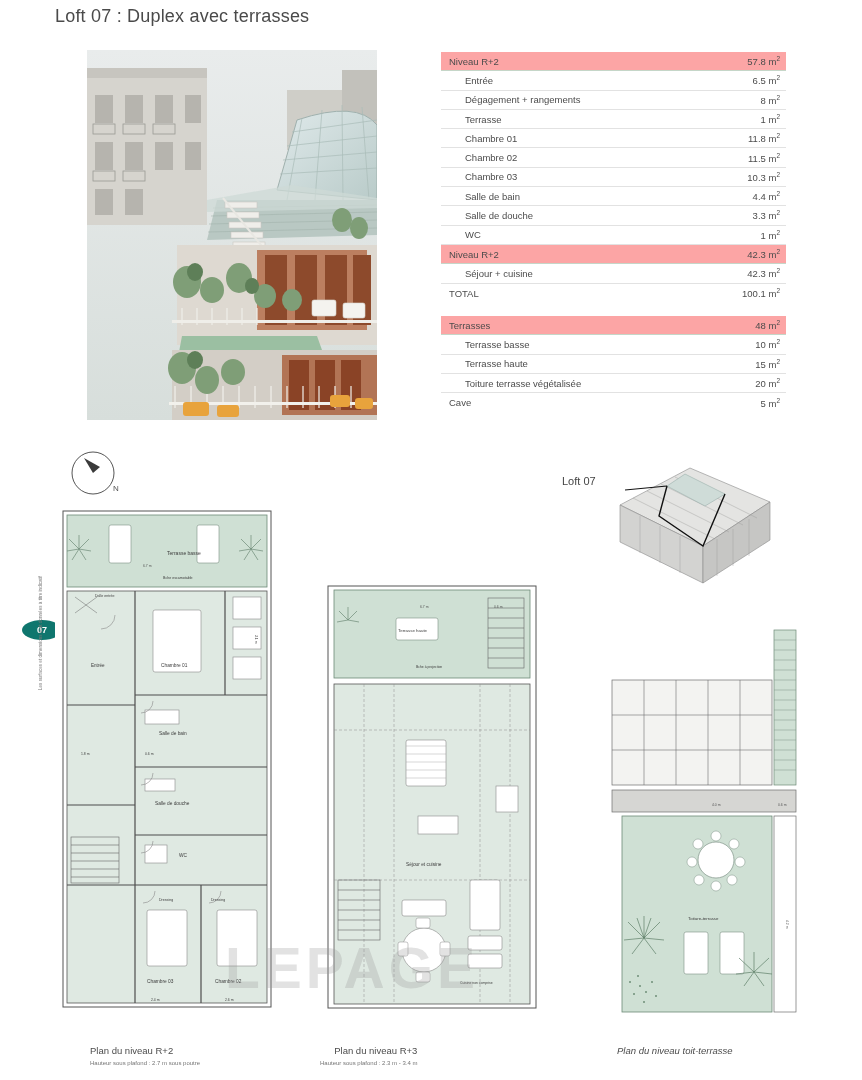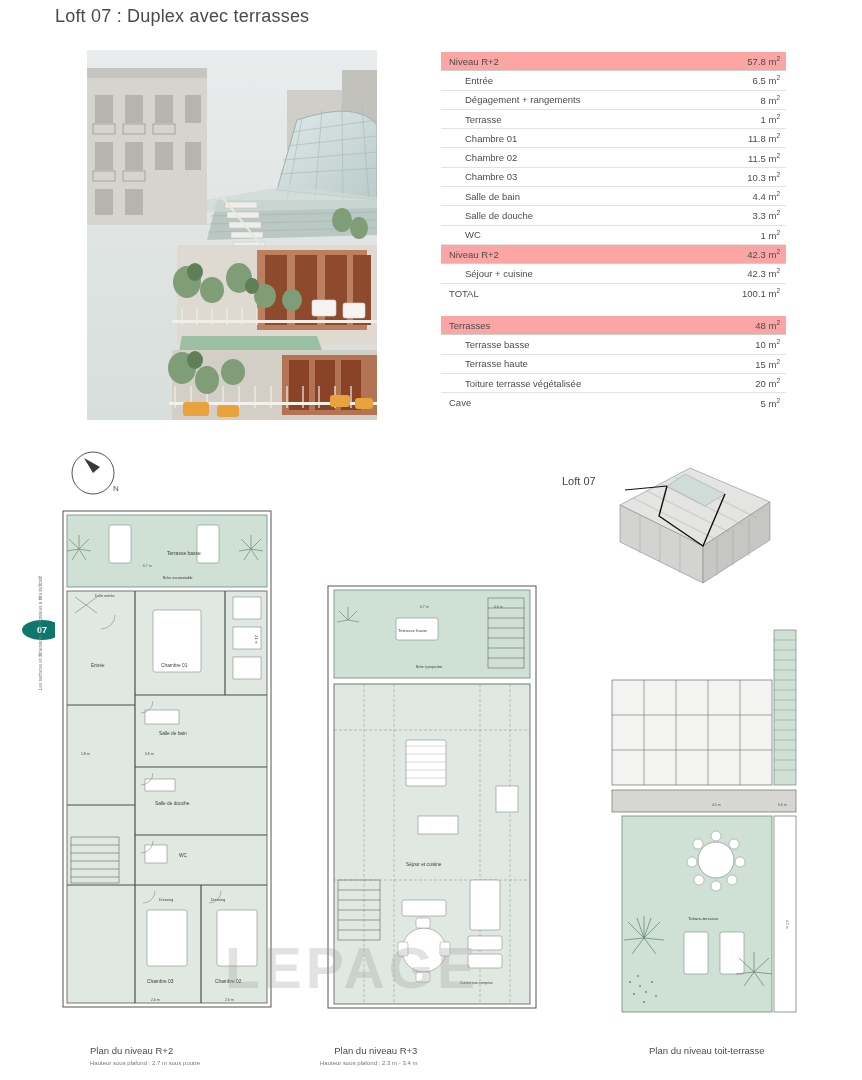--- a/index.html
+++ b/index.html
@@ -119,21 +119,21 @@
     color: #4c4c4c;
   }
   .plan-caption .sub {
     font-size: 6px;
     color: #767676;
     margin-top: 3px;
     line-height: 1.5;
   }
   #cap-r2 { left: 57px; top: 1045px; margin-left: 33px; }
   #cap-r3 { left: 320px; top: 1045px; text-align: right; }
-  #cap-roof { left: 649px; top: 1045px; }
+  #cap-roof { left: 617px; top: 1045px; font-style: italic; }
 
   
   .badge {
     position: absolute;
     left: 22px;
     top: 620px;
     width: 40px;
     height: 20px;
     border-radius: 50%;
     background: #0f766e;

